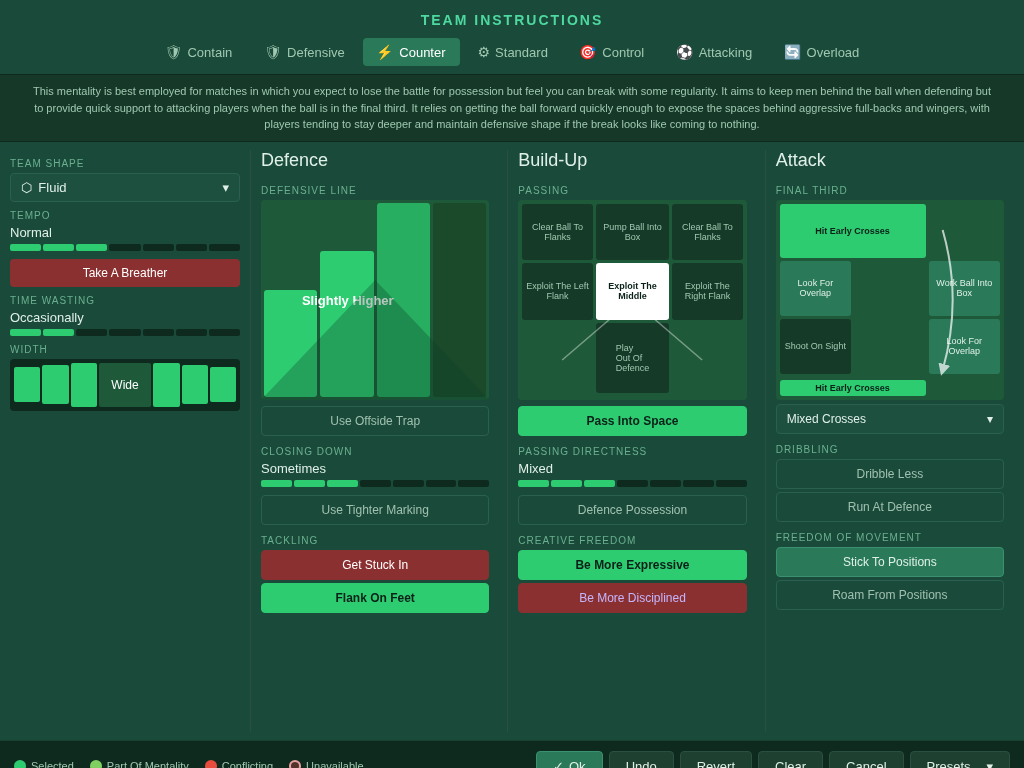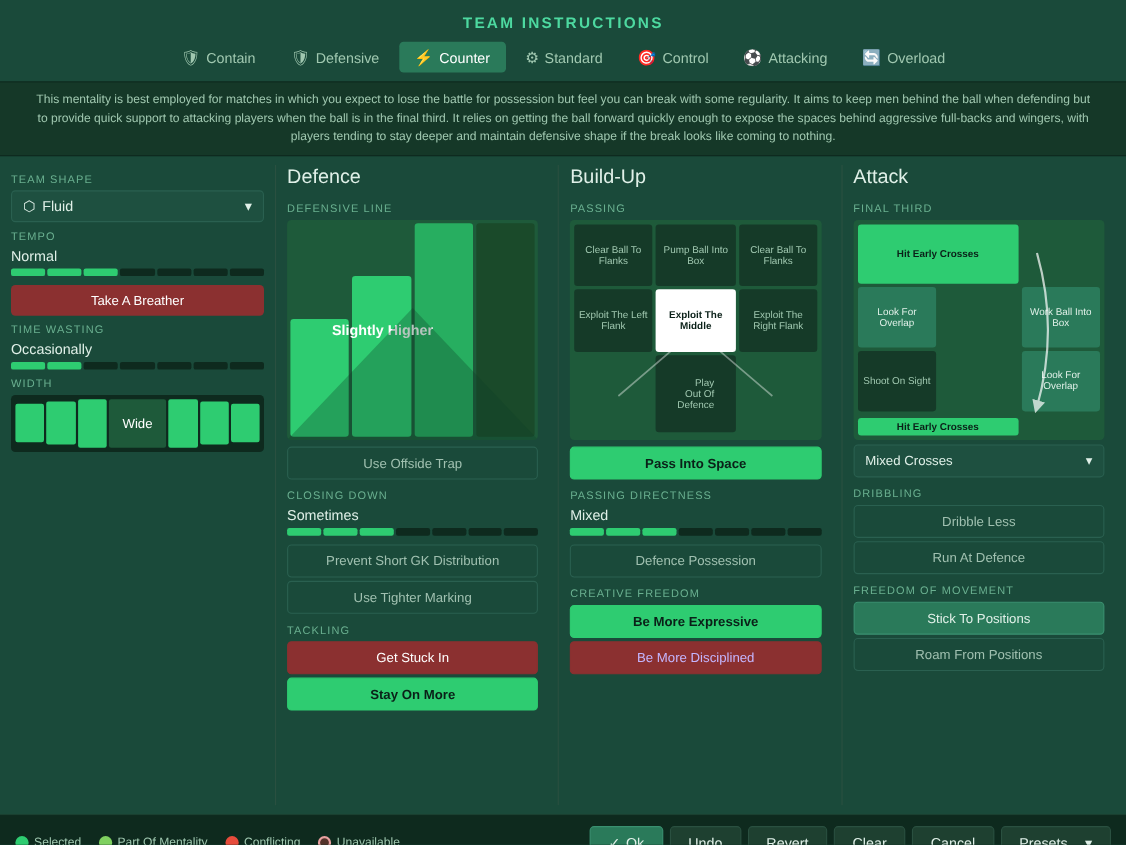--- a/index.html
+++ b/index.html
@@ -379,41 +379,40 @@
       <div class="col-slider-notches">
         <div class="col-notch active"></div>
         <div class="col-notch active"></div>
         <div class="col-notch active"></div>
         <div class="col-notch"></div>
         <div class="col-notch"></div>
         <div class="col-notch"></div>
         <div class="col-notch"></div>
       </div>
 
-      <button class="col-btn">Prevent Short GK Distribution</button>
       <button class="col-btn">Use Tighter Marking</button>
 
       <div class="col-section-label">TACKLING</div>
       <button class="col-btn dark-red" style="background:#8B3030;color:#fff;border-color:#8B3030;">Get Stuck In</button>
-      <button class="col-btn active">Stay On More</button>
+      <button class="col-btn active">Flank On Feet</button>
     </div>
 
     <div class="column">
       <div class="column-title">Build-Up</div>
       <div class="col-section-label">PASSING</div>
 
       <div style="height:200px;background:#1e5a3a;border-radius:4px;position:relative;padding:4px;">
         <div style="display:grid;grid-template-columns:1fr 1fr 1fr;grid-template-rows:1fr 1fr 1fr;gap:3px;height:100%;">
           <div style="background:#153a28;border-radius:3px;display:flex;align-items:center;justify-content:center;text-align:center;font-size:9px;color:#a0c8b0;padding:3px;">Clear Ball To Flanks</div>
           <div style="background:#153a28;border-radius:3px;display:flex;align-items:center;justify-content:center;text-align:center;font-size:9px;color:#a0c8b0;padding:3px;">Pump Ball Into Box</div>
           <div style="background:#153a28;border-radius:3px;display:flex;align-items:center;justify-content:center;text-align:center;font-size:9px;color:#a0c8b0;padding:3px;">Clear Ball To Flanks</div>
           <div style="background:#153a28;border-radius:3px;display:flex;align-items:center;justify-content:center;text-align:center;font-size:9px;color:#a0c8b0;padding:3px;">Exploit The Left Flank</div>
           <div style="background:#ffffff;border-radius:3px;display:flex;align-items:center;justify-content:center;text-align:center;font-size:9px;color:#0a2018;padding:3px;font-weight:bold;">Exploit The Middle</div>
           <div style="background:#153a28;border-radius:3px;display:flex;align-items:center;justify-content:center;text-align:center;font-size:9px;color:#a0c8b0;padding:3px;">Exploit The Right Flank</div>
-          <div style="grid-column:2;background:#153a28;border-radius:3px;display:flex;align-items:center;justify-content:center;text-align:right;font-size:9px;color:#a0c8b0;padding:20px;">Play Out Of Defence</div>
+          <div style="grid-column:2;background:#153a28;border-radius:3px;display:flex;align-items:center;justify-content:center;text-align:left;font-size:9px;color:#a0c8b0;padding:20px;">Play Out Of Defence</div>
           <div style="background:transparent;"></div>
           <div style="background:transparent;"></div>
         </div>
 
         <svg style="position:absolute;top:0;left:0;width:100%;height:100%;pointer-events:none;" viewBox="0 0 210 200">
           <polyline points="35,160 105,100 175,160" fill="none" stroke="#fff" stroke-width="1.5" opacity="0.4"></polyline>
         </svg>
       </div>
 
       <button class="col-btn active" style="margin-top:6px;">Pass Into Space</button>

